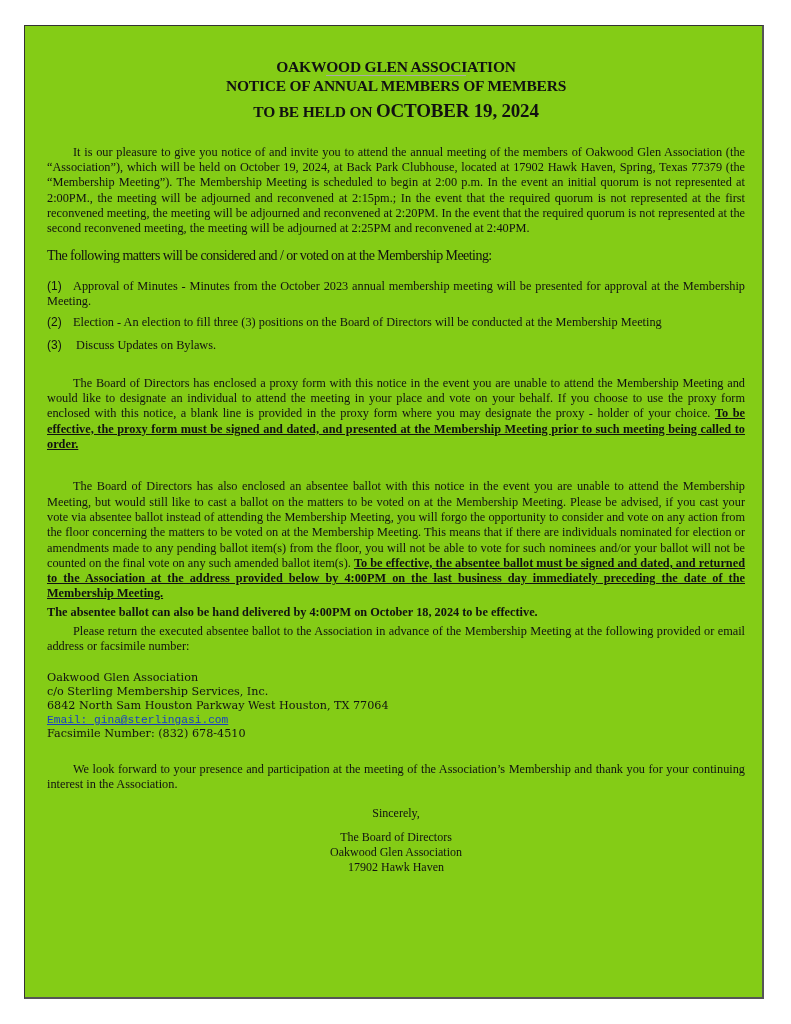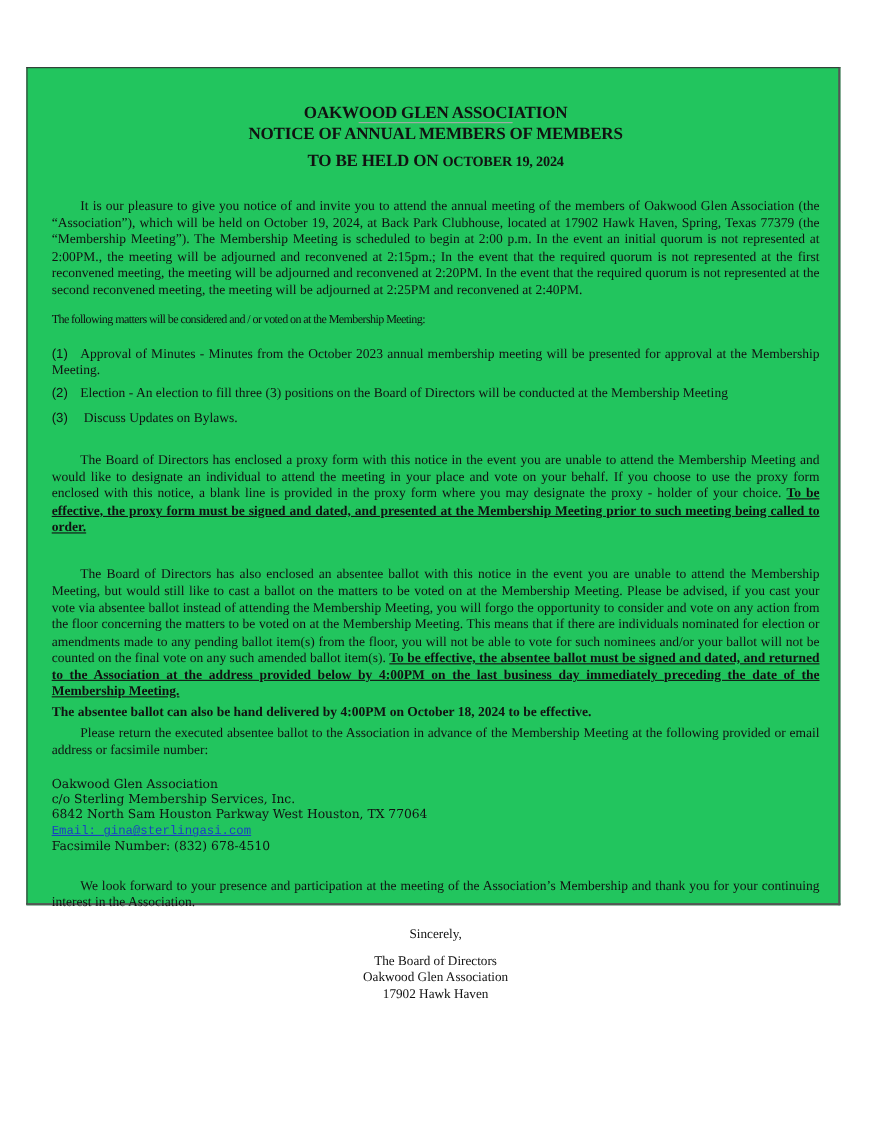--- a/index.html
+++ b/index.html
@@ -1,39 +1,39 @@
 <!DOCTYPE html>
 <html><head>
 <meta charset="utf-8">
 <style>
   html, body { margin: 0; padding: 0; background: #ffffff; }
   body { width: 791px; height: 1024px; position: relative; overflow: hidden; }
   .page {
-    position: absolute; left: 24px; top: 25px; width: 740px; height: 762px;
+    position: absolute; left: 24px; top: 25px; width: 740px; height: 974px;
     border: 1px solid #333; border-right: 2px solid #555; border-bottom: 2px solid #555;
-    box-sizing: border-box; background: #22c55e; margin-top: 36px;
+    box-sizing: border-box; background: #84cc16;
   }
   .doc {
     position: absolute; left: 22px; top: 30px; width: 698px;
     font-family: "Liberation Serif", "DejaVu Serif", serif; color: #111;
     font-size: 12.3px; line-height: 15.3px;
   }
   .title {
     text-align: center; font-weight: bold; font-size: 15.5px;
     font-family: "Liberation Serif", serif; letter-spacing: -0.2px;
   }
   .t1 { margin-top: 3px; }
   .divider { width: 140px; height: 1px; background: #aaa; margin: 1px auto 2px auto; }
   .t2 { margin-top: 2px; }
   .t3 { margin-top: 9px; }
-  .t3 .small { font-size: 13px; }
+  .t3 .small { font-size: 19px; }
   p { margin: 0; text-align: justify; }
   .indent { text-indent: 26px; }
   .p-intro { margin-top: 26px; }
-  .matters-lead { margin-top: 13px; font-size: 11px; letter-spacing: -0.55px; line-height: 12px; }
+  .matters-lead { margin-top: 13px; font-size: 14px; letter-spacing: -0.55px; line-height: 12px; }
   .item { margin-top: 9px; display: block; }
   .item .num { font-family: "Liberation Sans", sans-serif; font-size: 12px; display: inline-block; width: 26px; }
   .item.first { margin-top: 17px; }
   .item.i2 { margin-top: 6px; }
   .item.i3 { margin-top: 7px; }
   .p-proxy { margin-top: 23px; }
   .p-absentee { margin-top: 27px; }
   .emph { font-weight: bold; text-decoration: underline; }
   .hand { margin-top: 3px; font-weight: bold; }
   .p-return { margin-top: 4px; }

